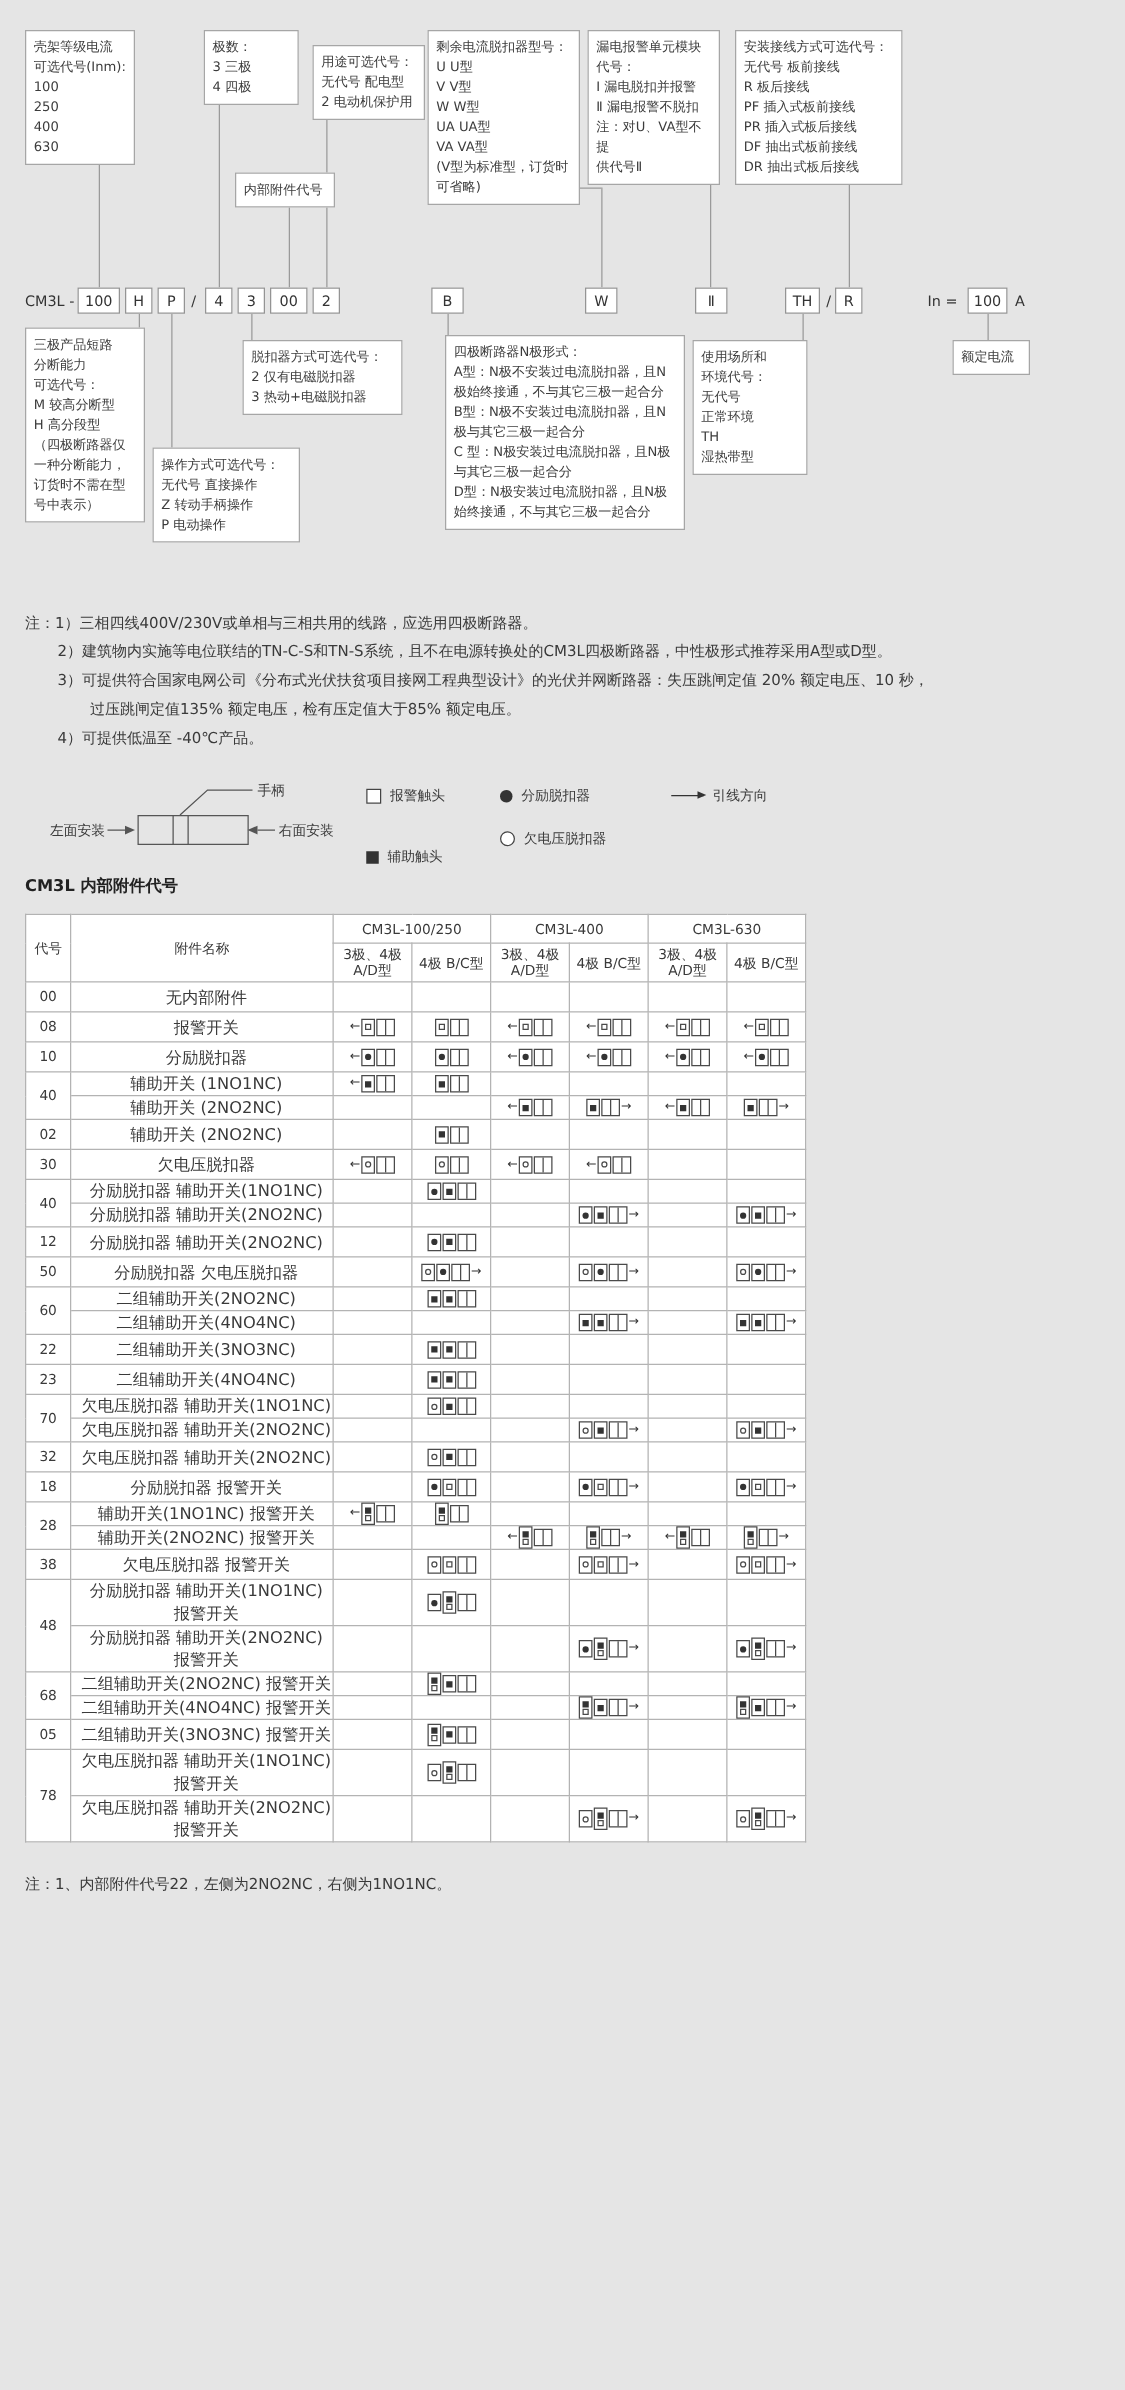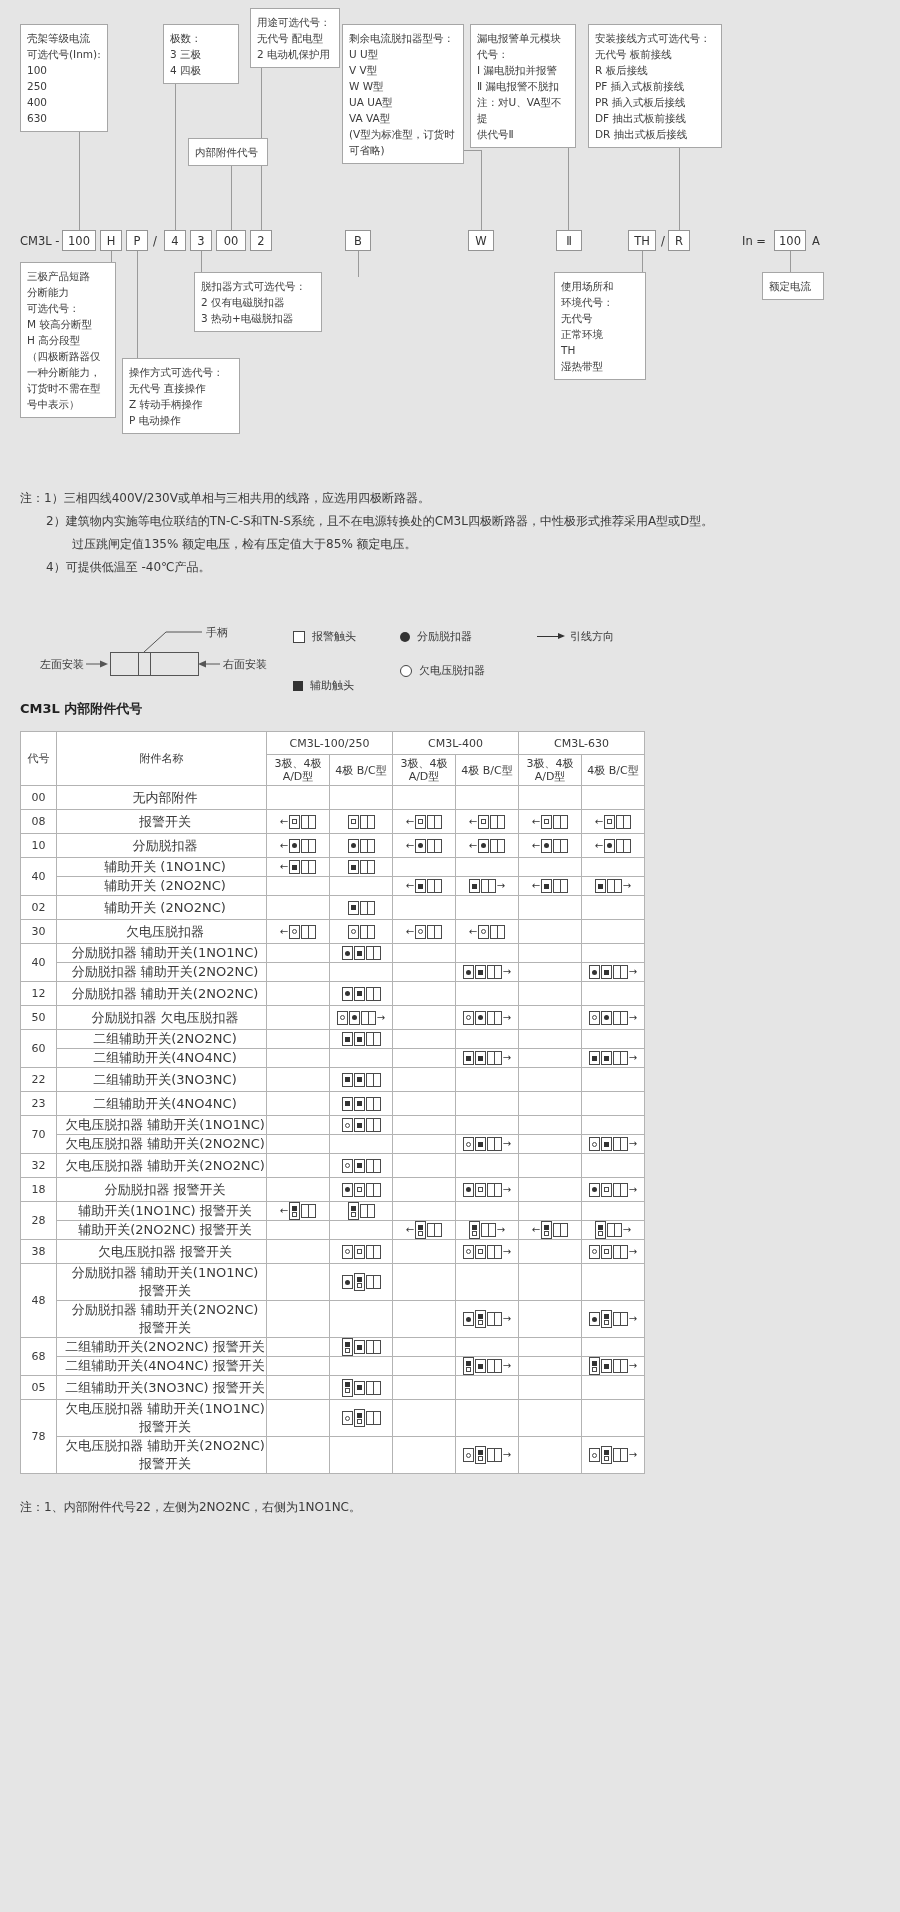--- a/index.html
+++ b/index.html
@@ -86,21 +86,21 @@
       <div class="bl-line">100</div>
       <div class="bl-line">250</div>
       <div class="bl-line">400</div>
       <div class="bl-line">630</div>
     </div>
   <div class="callout" style="left:163px;top:24px;width:76px">
       <div class="bl-line">极数：</div>
       <div class="bl-line">3 三极</div>
       <div class="bl-line">4 四极</div>
     </div>
-  <div class="callout" style="left:250px;top:8px;width:90px">
+  <div class="callout" style="left:250px;top:36px;width:90px">
       <div class="bl-line">用途可选代号：</div>
       <div class="bl-line">无代号 配电型</div>
       <div class="bl-line">2 电动机保护用</div>
     </div>
   <div class="callout" style="left:342px;top:24px;width:122px">
       <div class="bl-line">剩余电流脱扣器型号：</div>
       <div class="bl-line">U U型</div>
       <div class="bl-line">V V型</div>
       <div class="bl-line">W W型</div>
       <div class="bl-line">UA UA型</div>
@@ -142,20 +142,31 @@
   <div class="callout" style="left:122px;top:358px;width:118px">
       <div class="bl-line">操作方式可选代号：</div>
       <div class="bl-line">无代号 直接操作</div>
       <div class="bl-line">Z 转动手柄操作</div>
       <div class="bl-line">P 电动操作</div>
     </div>
   <div class="callout" style="left:194px;top:272px;width:128px">
       <div class="bl-line">脱扣器方式可选代号：</div>
       <div class="bl-line">2 仅有电磁脱扣器</div>
       <div class="bl-line">3 热动+电磁脱扣器</div>
+    </div>
+  <div class="callout" style="left:356px;top:268px;width:192px">
+      <div class="bl-line">四极断路器N极形式：</div>
+      <div class="bl-line">A型：N极不安装过电流脱扣器，且N</div>
+      <div class="bl-line">极始终接通，不与其它三极一起合分</div>
+      <div class="bl-line">B型：N极不安装过电流脱扣器，且N</div>
+      <div class="bl-line">极与其它三极一起合分</div>
+      <div class="bl-line">C 型：N极安装过电流脱扣器，且N极</div>
+      <div class="bl-line">与其它三极一起合分</div>
+      <div class="bl-line">D型：N极安装过电流脱扣器，且N极</div>
+      <div class="bl-line">始终接通，不与其它三极一起合分</div>
     </div>
   <div class="callout" style="left:554px;top:272px;width:92px">
       <div class="bl-line">使用场所和</div>
       <div class="bl-line">环境代号：</div>
       <div class="bl-line">无代号</div>
       <div class="bl-line">正常环境</div>
       <div class="bl-line">TH</div>
       <div class="bl-line">湿热带型</div>
     </div>
   <div class="callout" style="left:762px;top:272px;width:62px">
@@ -177,20 +188,21 @@
   <div class="codebox" style="left:628px;width:28px">TH</div>
   <span class="codetxt" style="left:661px">/</span>
   <div class="codebox" style="left:668px;width:22px">R</div>
   <span class="codetxt" style="left:742px">In =</span>
   <div class="codebox" style="left:774px;width:32px">100</div>
   <span class="codetxt" style="left:812px">A</span>
 
   <div class="notes">
       <div class="bl-line">注：1）三相四线400V/230V或单相与三相共用的线路，应选用四极断路器。</div>
       <div class="bl-line ind1">2）建筑物内实施等电位联结的TN-C-S和TN-S系统，且不在电源转换处的CM3L四极断路器，中性极形式推荐采用A型或D型。</div>
+      <div class="bl-line ind1">3）可提供符合国家电网公司《分布式光伏扶贫项目接网工程典型设计》的光伏并网断路器：失压跳闸定值 20% 额定电压、10 秒，</div>
       <div class="bl-line ind2">过压跳闸定值135% 额定电压，检有压定值大于85% 额定电压。</div>
       <div class="bl-line ind1">4）可提供低温至 -40℃产品。</div>
     </div>
 
   <svg class="handleSvg" width="235" height="70" viewBox="0 0 235 70">
     <text x="0" y="52">左面安装</text>
     <line x1="46" y1="48" x2="60" y2="48" stroke="#555" stroke-width="1"></line>
     <path d="M68,48 L60,44.5 L60,51.5 Z" fill="#555"></path>
     <rect x="70.5" y="36.5" width="88" height="23" fill="none" stroke="#555" stroke-width="1"></rect>
     <line x1="98.5" y1="36.5" x2="98.5" y2="59.5" stroke="#555" stroke-width="1"></line>

